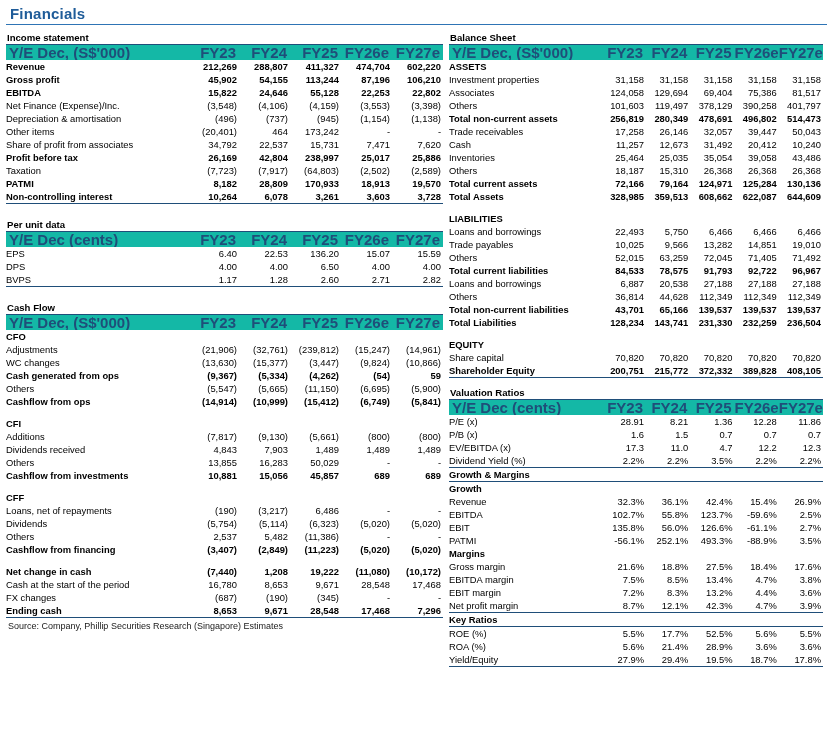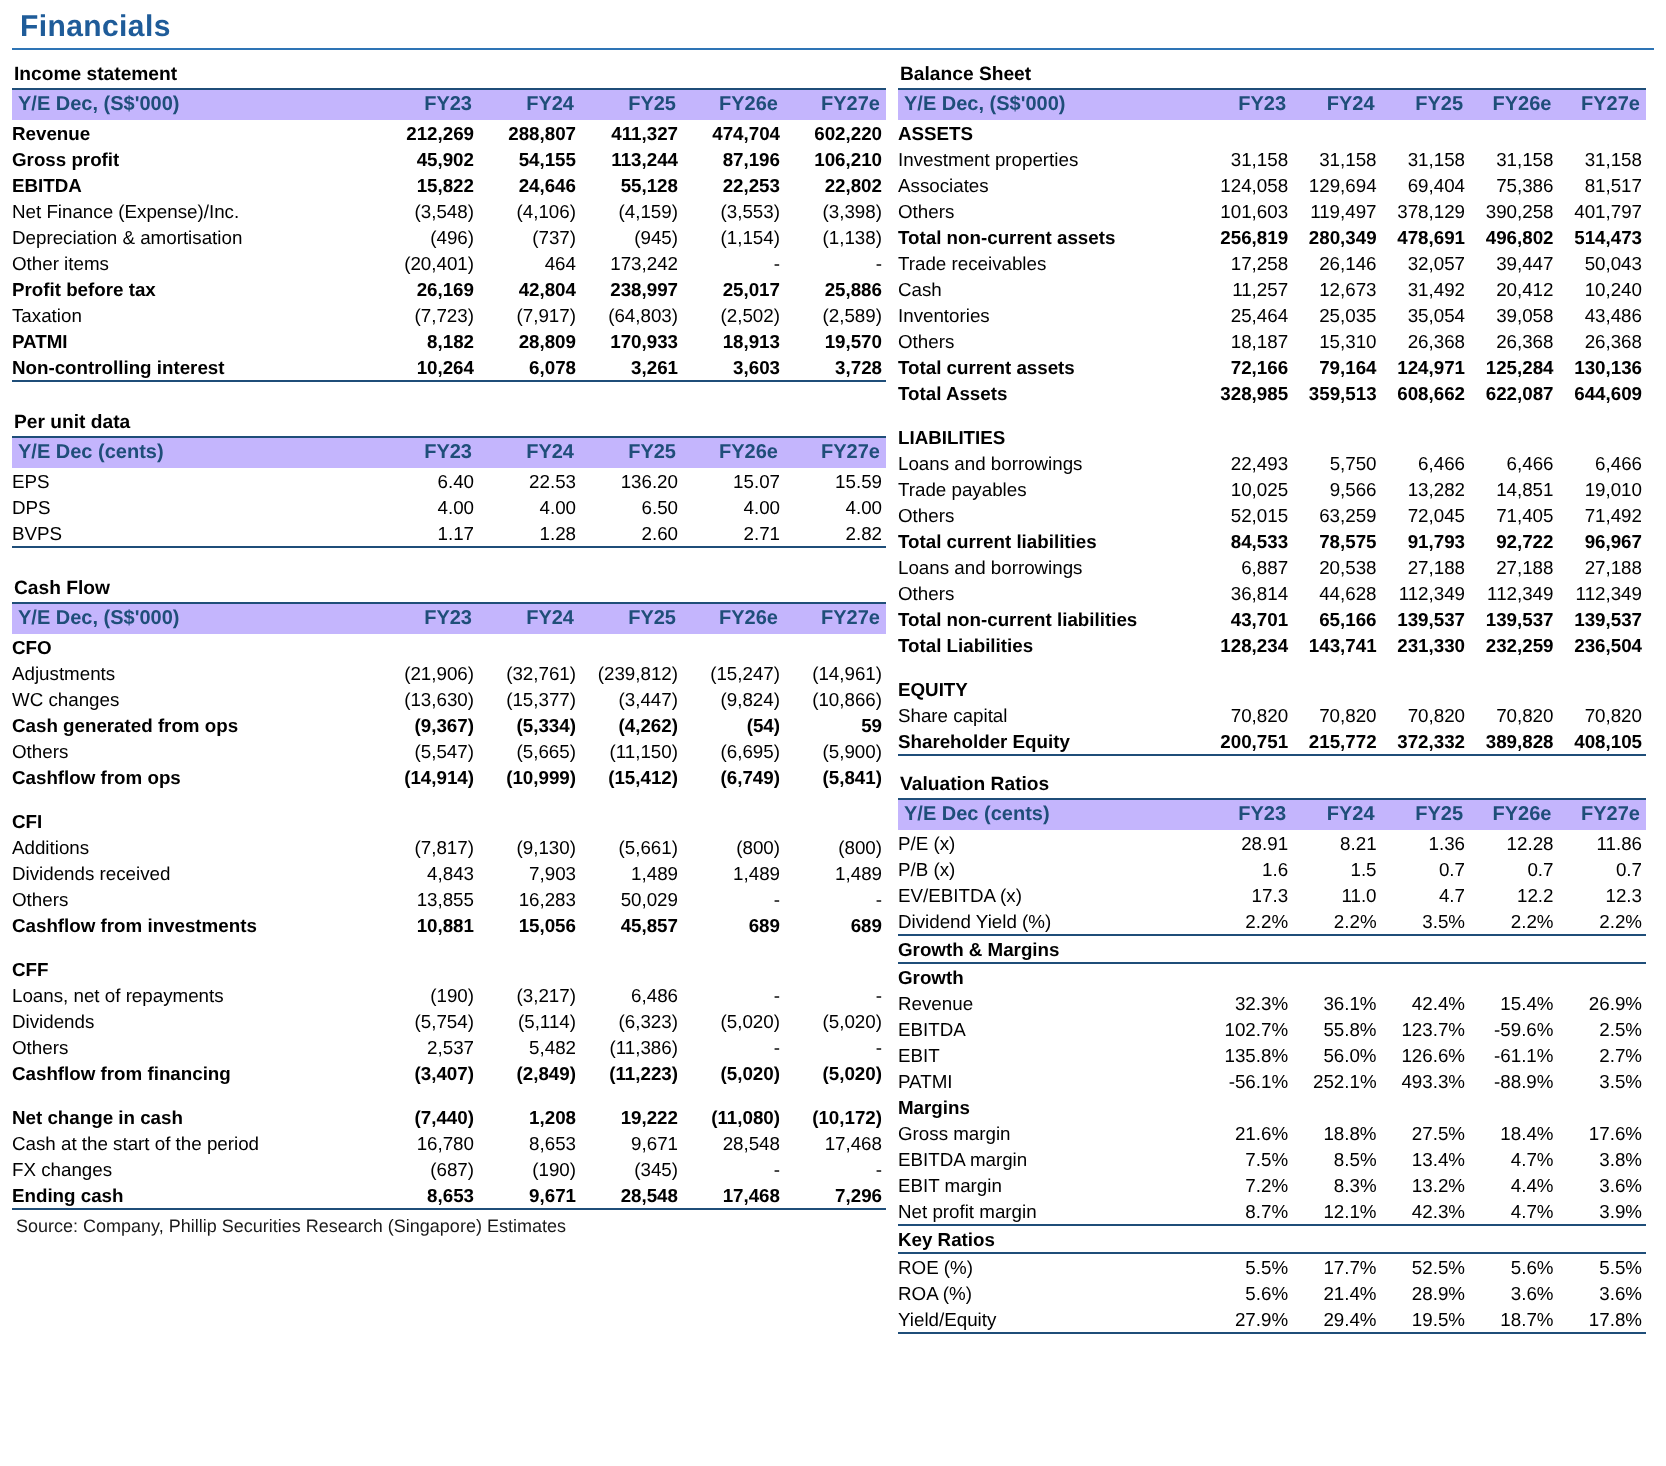--- a/index.html
+++ b/index.html
@@ -60,24 +60,24 @@
     line-height: 11px;
   }
   table.fin td, table.fin th {
     padding: 1px 2px 1px 0;
     white-space: nowrap;
     overflow: hidden;
   }
 
   
   tr.hdr th {
-    background: #c4b5fd;
+    background: #14b8a6;
     color: #1F4E79;
     font-weight: bold;
-    font-size: 10px;
+    font-size: 15px;
     text-align: right;
     padding: 2px 3px 2px 0;
     border-top: 1.3px solid #1F4E79;
   }
   tr.hdr th.lbl {
     text-align: left;
     padding-left: 3px;
   }
 
   td.lbl { text-align: left; padding-left: 3px; }
@@ -190,20 +190,28 @@
               </tr>
               <tr>
                 <td class="lbl">Other items</td>
                 <td class="num">(20,401)</td>
                 <td class="num">464</td>
                 <td class="num">173,242</td>
                 <td class="num">-</td>
                 <td class="num">-</td>
               </tr>
               <tr>
+                <td class="lbl">Share of profit from associates</td>
+                <td class="num">34,792</td>
+                <td class="num">22,537</td>
+                <td class="num">15,731</td>
+                <td class="num">7,471</td>
+                <td class="num">7,620</td>
+              </tr>
+              <tr>
                 <td class="lbl b">Profit before tax</td>
                 <td class="num b">26,169</td>
                 <td class="num b">42,804</td>
                 <td class="num b">238,997</td>
                 <td class="num b">25,017</td>
                 <td class="num b">25,886</td>
               </tr>
               <tr>
                 <td class="lbl">Taxation</td>
                 <td class="num">(7,723)</td>

